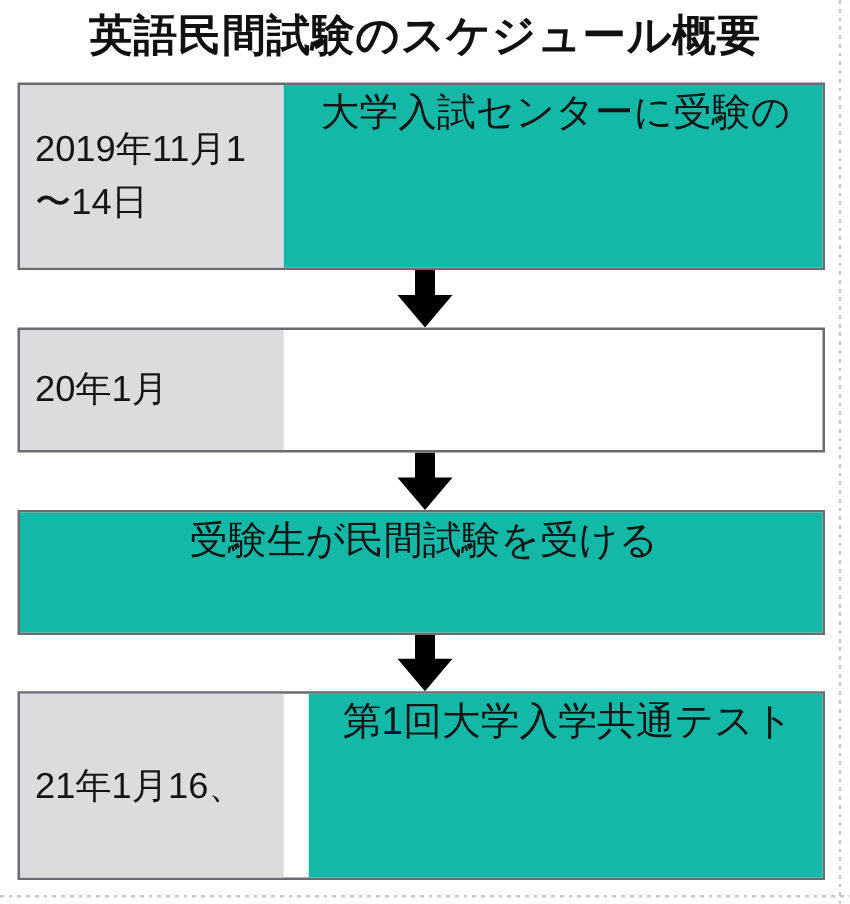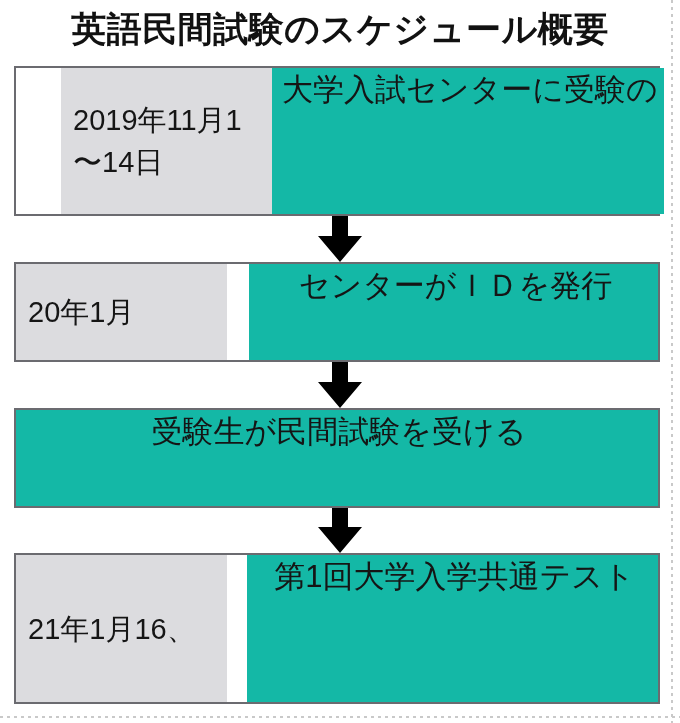--- a/index.html
+++ b/index.html
@@ -45,21 +45,21 @@
     position: absolute;
     left: 14px;
     width: 646px;
     box-sizing: border-box;
     border: 2px solid #6b6b70;
     background: #ffffff;
     display: flex;
     align-items: stretch;
   }
 
-  .row-1 { top: 66px;  height: 150px; padding-left: 45px; }
+  .row-1 { top: 66px;  height: 150px; }
   .row-2 { top: 262px; height: 100px; gap: 22px; }
   .row-3 { top: 408px; height: 100px; }
   .row-4 { top: 553px; height: 151px; gap: 20px; }
 
   .cell-date {
     width: 211px;
     flex: 0 0 211px;
     background: #dcdcdf;
     display: flex;
     flex-direction: column;
@@ -142,23 +142,20 @@
   <div class="flow-arrow arrow-1">
     <svg viewBox="0 0 60 46" preserveAspectRatio="none" aria-hidden="true">
       <polygon points="22,0 38,0 38,20 52,20 30,46 8,20 22,20" fill="#000000"></polygon>
     </svg>
   </div>
 
   <div class="flow-row row-2">
     <div class="cell-date">
       <span class="line">20年1月</span>
     </div>
-    <div class="cell-desc">
-      <span class="line">センターがＩＤを発行</span>
-    </div>
   </div>
 
   <div class="flow-arrow arrow-2">
     <svg viewBox="0 0 60 46" preserveAspectRatio="none" aria-hidden="true">
       <polygon points="22,0 38,0 38,20 52,20 30,46 8,20 22,20" fill="#000000"></polygon>
     </svg>
   </div>
 
   <div class="flow-row row-3">
     <div class="cell-desc">

